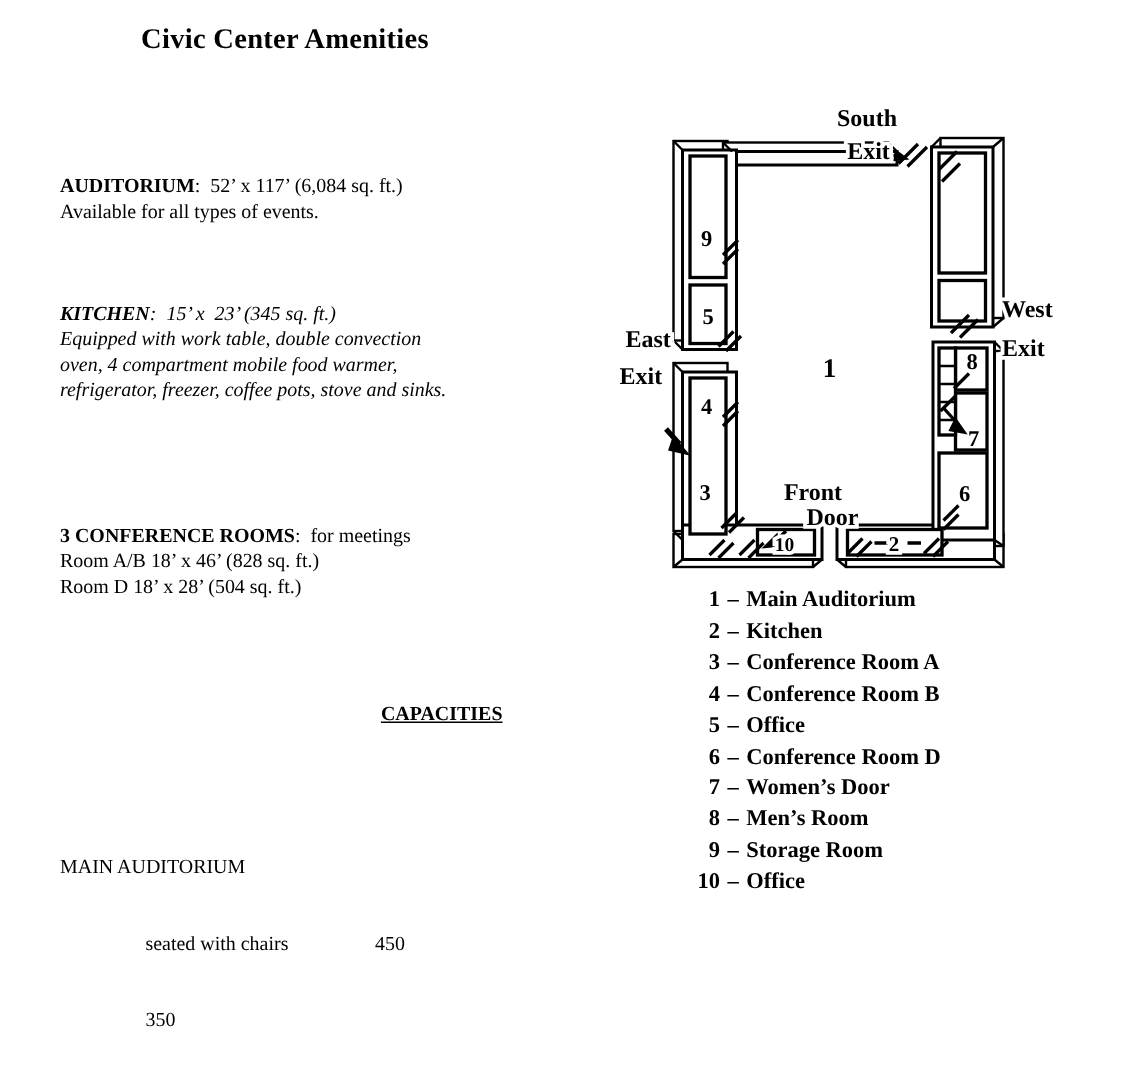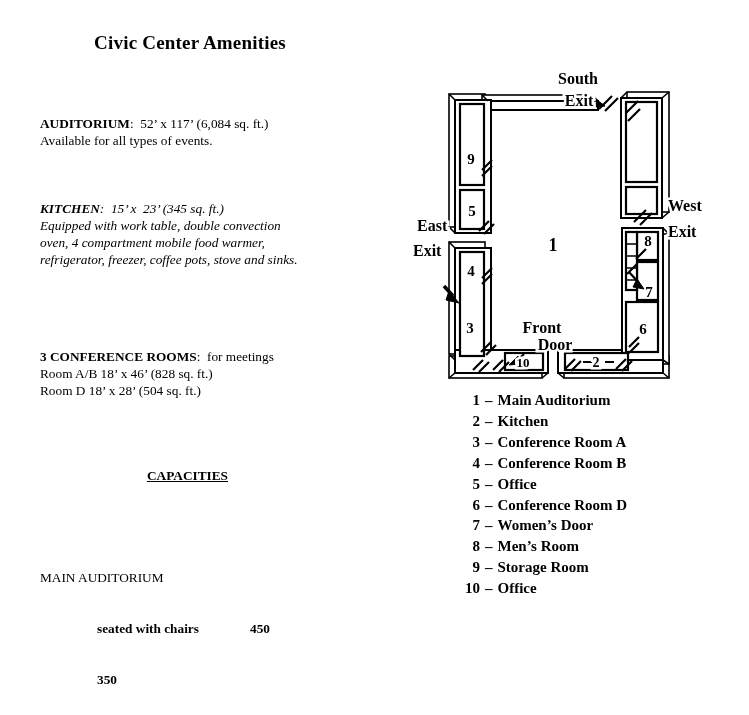--- a/index.html
+++ b/index.html
@@ -1,26 +1,26 @@
 <!DOCTYPE html>
 <html><head>
 <meta charset="utf-8">
 <style>
   html,body{margin:0;padding:0;background:#fff;}
   .page{position:relative;width:749px;height:715px;background:#fff;overflow:hidden;
         font-family:"Liberation Serif",serif;color:#000;}
-  .page-title{position:absolute;left:0;top:32px;width:380px;text-align:center;
+  .page-title{position:absolute;left:0;top:16px;width:380px;text-align:center;
         font-size:19px;font-weight:bold;letter-spacing:.2px;}
   .left-col{position:absolute;left:40px;top:64px;width:310px;font-size:13.3px;
         line-height:17px;white-space:pre-wrap;}
   .para b{font-weight:bold;}
   .sec1{} .sec2{margin-bottom:29px;font-style:italic;} .sec3{margin-bottom:17px;}
-  .cap-head{width:295px;text-align:center;font-weight:bold;text-decoration:underline;}
+  .cap-head{width:295px;text-align:right;font-weight:bold;text-decoration:underline;}
   .cap-group1{margin-bottom:18px;}
-  .cap-row{display:flex;padding-left:57px;font-weight:bold;}
+  .cap-row{display:flex;padding-left:57px;}
   .cap-row .lbl{width:153px;}
   .floorplan{position:absolute;left:405px;top:60px;}
   .floorplan text{font-family:"Liberation Serif",serif;font-weight:bold;fill:#000;}
   .halo{stroke:#fff;stroke-width:5px;paint-order:stroke;}
   .legend{position:absolute;left:446px;top:390px;font-size:15px;font-weight:bold;}
   .legend-row{display:flex;line-height:20.9px;}
   .legend-row .lnum{width:34px;text-align:right;}
   .legend-row .lsep{margin:0 5px;}
 </style>
 </head>

